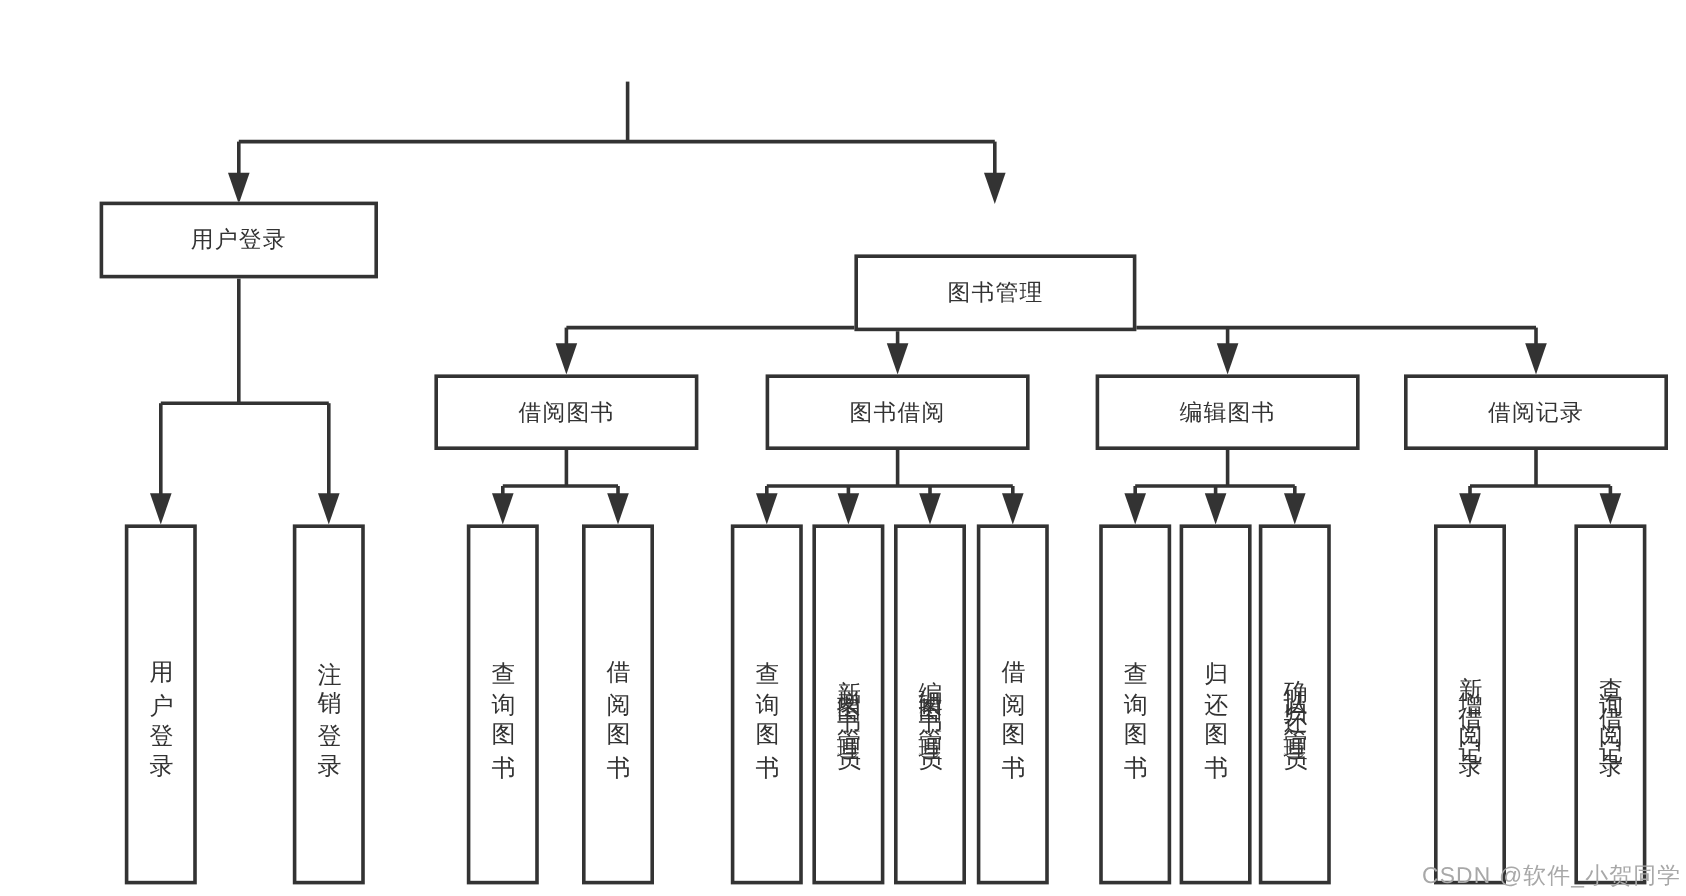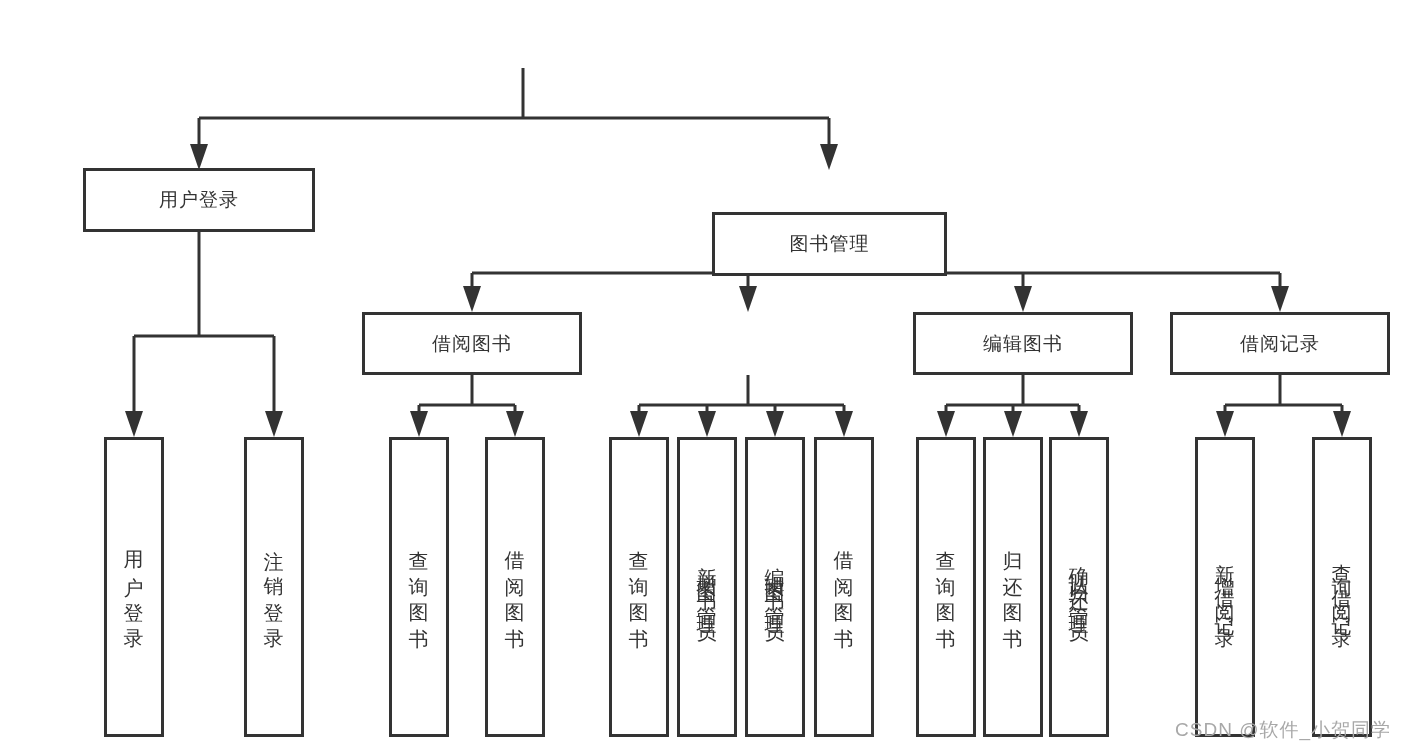--- a/index.html
+++ b/index.html
@@ -54,21 +54,21 @@
     writing-mode: vertical-rl;
     text-orientation: mixed;
     font-size: 20px;
     line-height: 1;
     white-space: nowrap;
     color: var(--text);
   }
 
   .watermark {
     position: absolute;
-    right: 14px;
+    right: 4px;
     bottom: 4px;
     font-size: 19px;
     color: var(--wm);
     letter-spacing: 1px;
   }
 </style>
 </head>
 <body>
 
 <div class="canvas">
@@ -139,20 +139,23 @@
   <div class="node hbox l2-a">
     <span>用户登录</span>
   </div>
   <div class="node hbox l2-b">
     <span>图书管理</span>
   </div>
 
   <div class="node hbox l3" style="left:362px">
     <span>借阅图书</span>
   </div>
+  <div class="node hbox l3" style="left:638px">
+    <span>图书借阅</span>
+  </div>
   <div class="node hbox l3" style="left:913px">
     <span>编辑图书</span>
   </div>
   <div class="node hbox l3" style="left:1170px">
     <span>借阅记录</span>
   </div>
 
   <div class="node leaf" style="left:104px">
     <span class="v-label" style="letter-spacing: 26px;">用户登录</span>
   </div>

